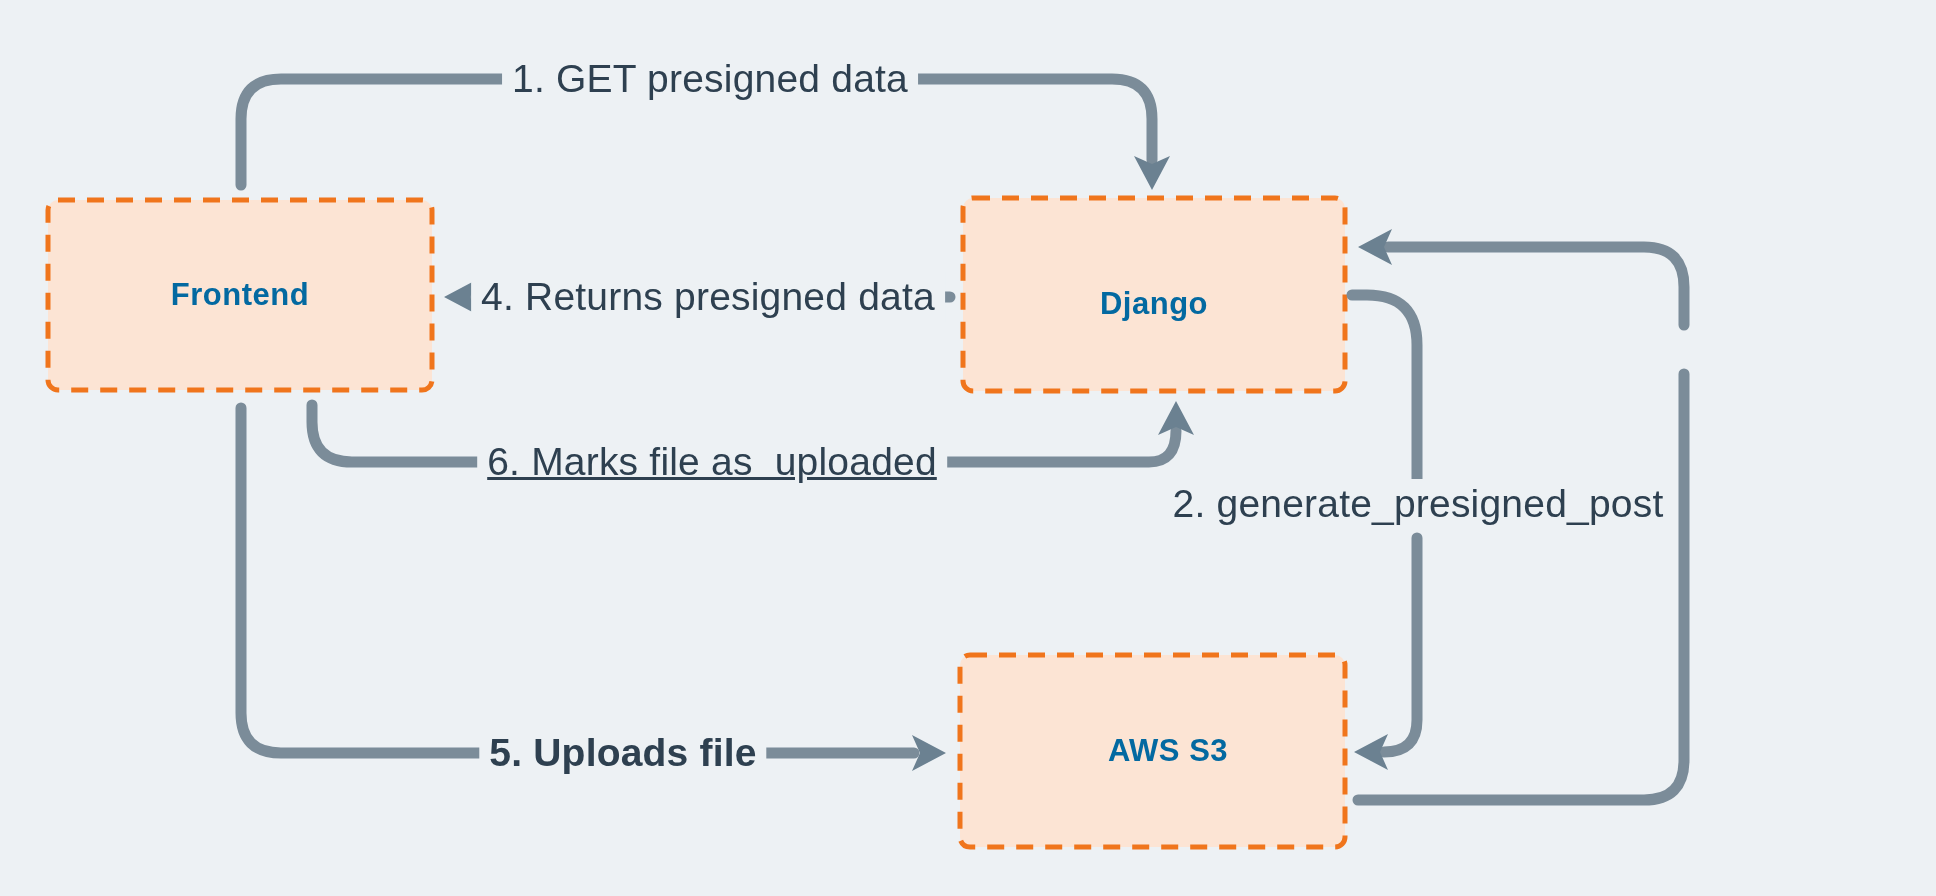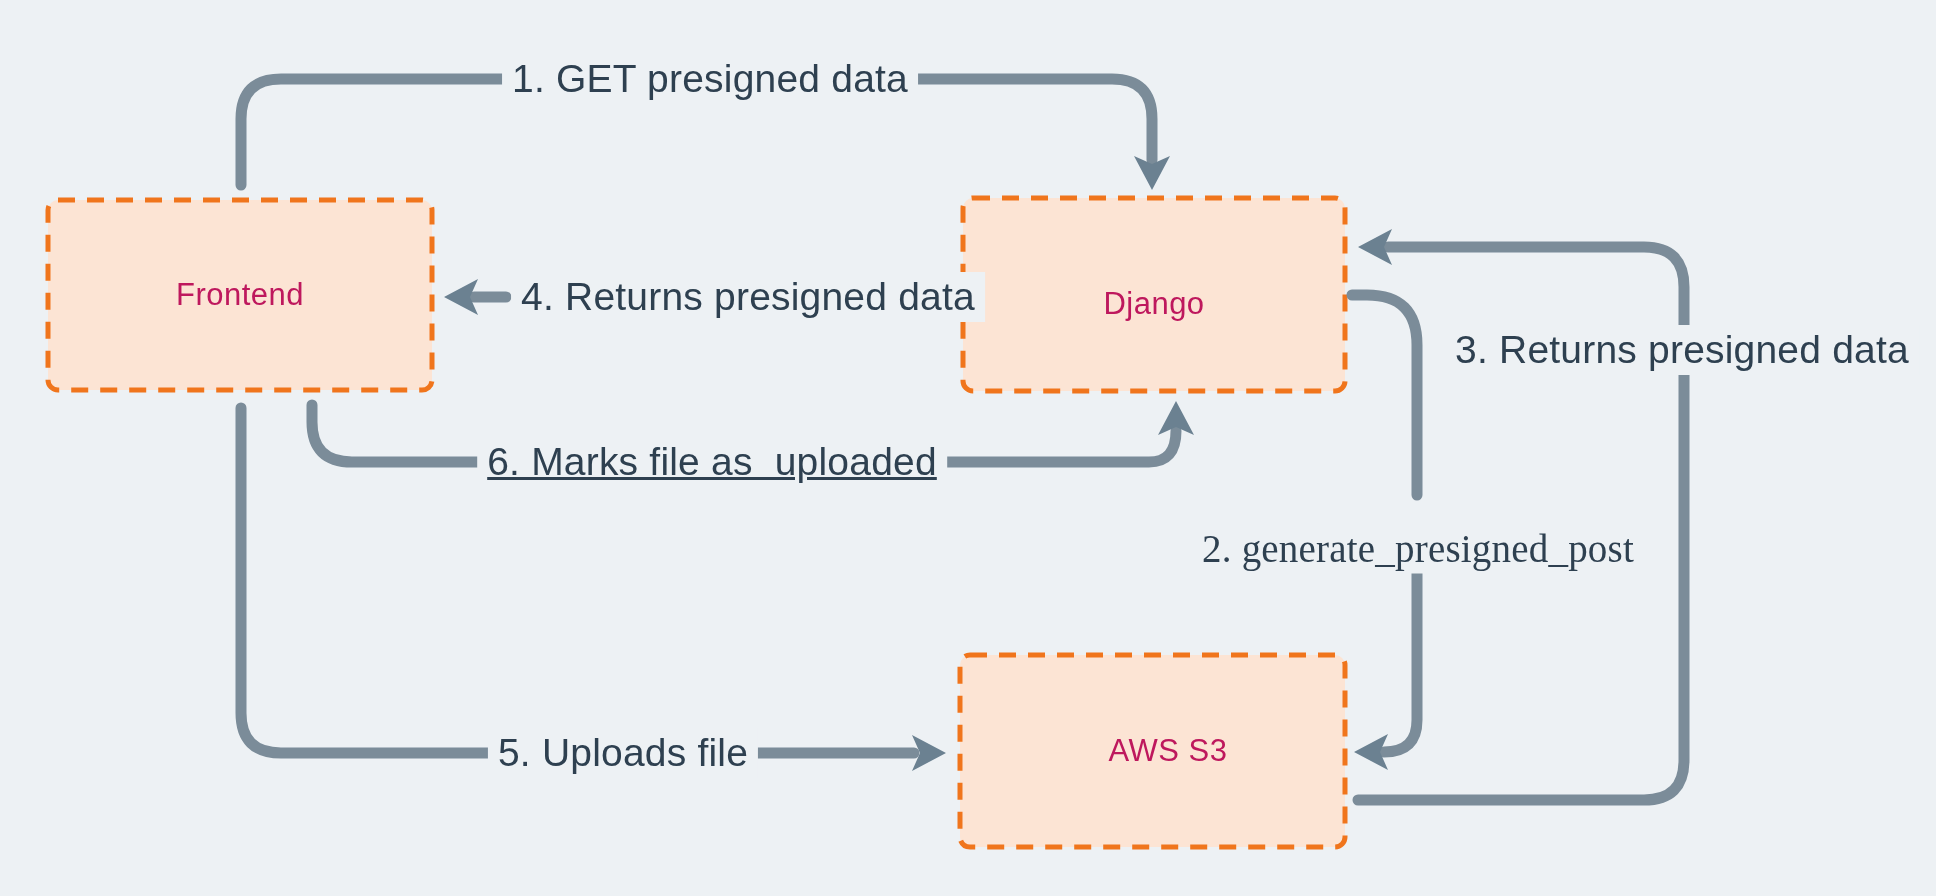--- a/index.html
+++ b/index.html
@@ -17,22 +17,22 @@
   }
   #wires {
     position: absolute;
     left: 0;
     top: 0;
   }
   .node-label {
     position: absolute;
     transform: translate(-50%, -50%);
     font-size: 31px;
-    font-weight: 400;
-    color: #be185d;
+    font-weight: 700;
+    color: #0369a1;
     letter-spacing: 0.5px;
     white-space: pre;
   }
   .edge-label {
     position: absolute;
     transform: translate(-50%, -50%);
     font-size: 39px;
     font-weight: 500;
     color: #2e4050;
     background: #edf1f4;
@@ -81,19 +81,18 @@
       <polygon points="1358,247 1392,229 1384,247 1392,265"></polygon>
       <polygon points="946,753 912,735 920,753 912,771"></polygon>
     </g>
   </svg>
 
   <div class="node-label" style="left:240px; top:295px;">Frontend</div>
   <div class="node-label" style="left:1154px; top:304px;">Django</div>
   <div class="node-label" style="left:1168px; top:751px;">AWS S3</div>
 
   <div class="edge-label" style="left:710px; top:79px;">1. GET presigned data</div>
-  <div class="edge-label" style="left:1418px; top:548px;font-family:Liberation Serif, serif;">2. generate_presigned_post</div>
-  <div class="edge-label" style="left:1682px; top:350px;">3. Returns presigned data</div>
-  <div class="edge-label" style="left:748px; top:297px;">4. Returns presigned data</div>
-  <div class="edge-label" style="left:623px; top:753px;">5. Uploads file</div>
+  <div class="edge-label" style="left:1418px; top:504px;">2. generate_presigned_post</div>
+  <div class="edge-label" style="left:708px; top:297px;">4. Returns presigned data</div>
+  <div class="edge-label" style="left:623px; top:753px;font-weight:bold;">5. Uploads file</div>
   <div class="edge-label" style="left:712px; top:462px;text-decoration:underline;">6. Marks file as  uploaded</div>
 
 </div>
 
 </body></html>

